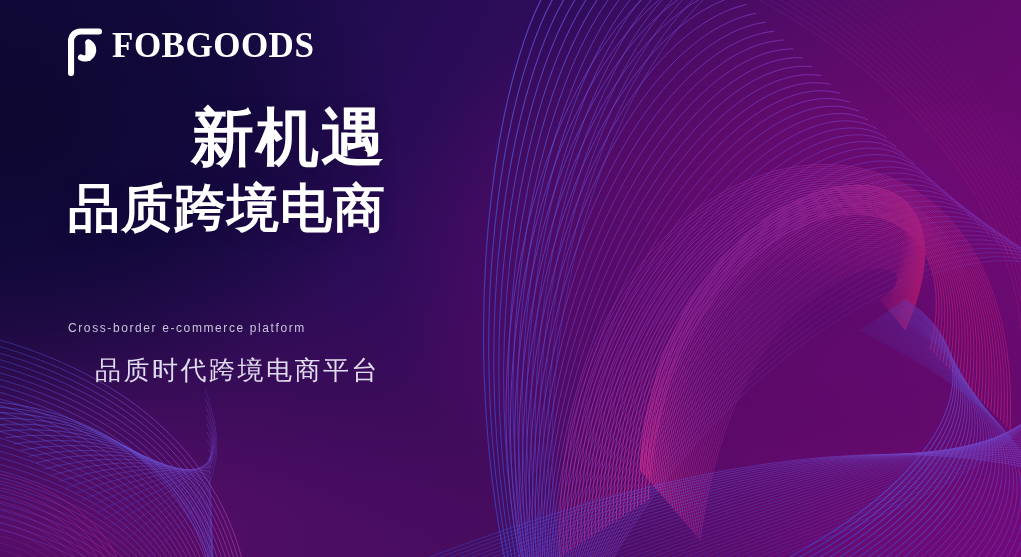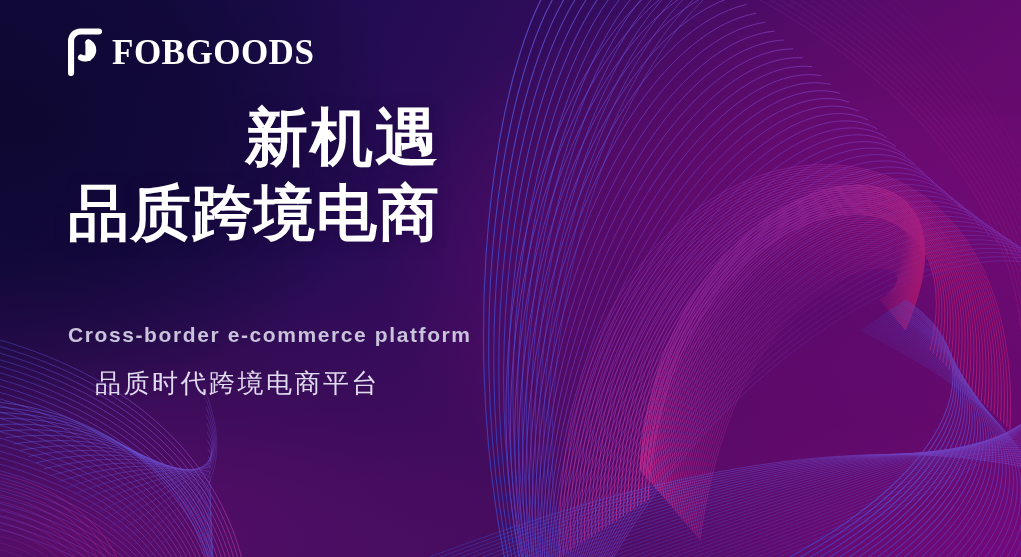--- a/index.html
+++ b/index.html
@@ -42,21 +42,20 @@
     height: 100%;
     z-index: 5;
   }
 
   
   .logo {
     position: absolute;
     top: 28px;
     left: 0;
     display: flex;
-    align-items: center;
     gap: 10px;
   }
   .logo-mark {
     width: 34px;
     height: 48px;
     display: block;
   }
   .logo-word {
     font-family: "Liberation Serif", "DejaVu Serif", serif;
     font-weight: bold;
@@ -79,38 +78,37 @@
     line-height: 1.06;
     white-space: nowrap;
     text-shadow: 0 2px 14px rgba(24,6,58,0.55);
   }
   .headline-l1 {
     font-size: 63px;
     letter-spacing: 2px;
     text-align: right;
   }
   .headline-l2 {
-    font-size: 61px;
+    font-size: 52px;
     letter-spacing: 1px;
     margin-top: 10px;
   }
 
   
   .subtitle {
     position: absolute;
     top: 320px;
     left: 0;
   }
   .sub-en {
     color: #c9c4db;
-    font-size: 21px;
+    font-size: 12px;
     letter-spacing: 1.6px;
     line-height: 1.45;
     white-space: nowrap;
-    font-weight: bold;
   }
   .sub-cn {
     margin-top: 16px;
     color: #e0dbee;
     font-size: 26px;
     font-weight: normal;
     letter-spacing: 2.5px;
     white-space: nowrap;
     margin-left: 27px;
   }

